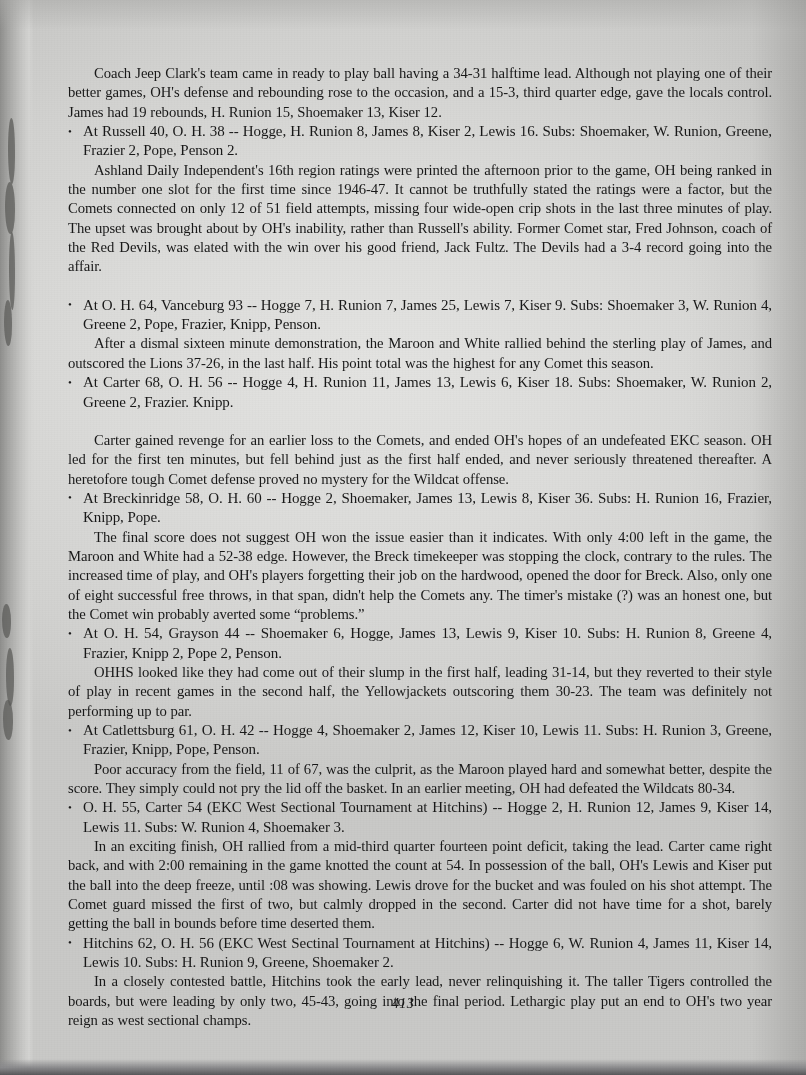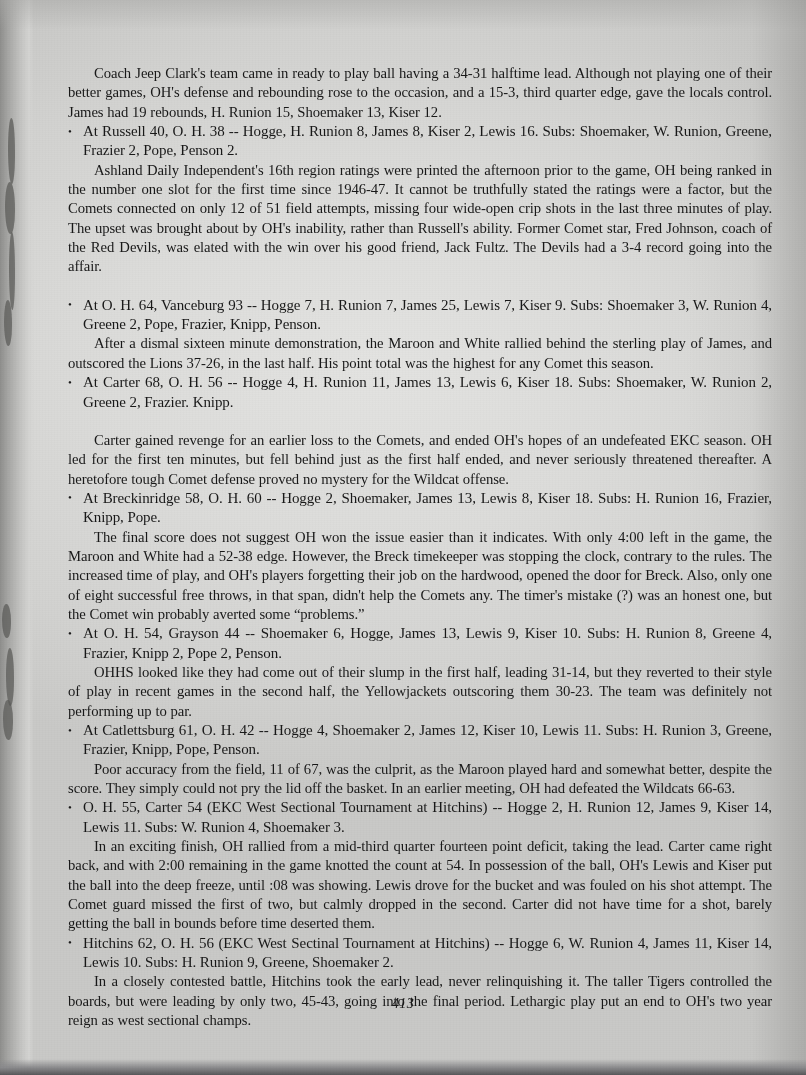--- a/index.html
+++ b/index.html
@@ -150,26 +150,26 @@
   <div id="text-column">
       <p class="para indent">Coach Jeep Clark's team came in ready to play ball having a 34-31 halftime lead.   Although not playing one of their better games, OH's defense and rebounding rose to the occasion, and a 15-3, third quarter edge, gave the locals control.   James had 19 rebounds, H. Runion 15, Shoemaker 13, Kiser 12.</p>
       <p class="entry">At Russell 40, O. H. 38 -- Hogge, H. Runion 8, James 8, Kiser 2, Lewis 16.   Subs: Shoemaker, W. Runion, Greene, Frazier 2, Pope, Penson 2.</p>
       <p class="para indent">Ashland Daily Independent's 16th region ratings were printed the afternoon prior to the game, OH being ranked in the number one slot for the first time since 1946-47.   It cannot be truthfully stated the ratings were a factor, but the Comets connected on only 12 of 51 field attempts, missing four wide-open crip shots in the last three minutes of play.   The upset was brought about by OH's inability, rather than Russell's ability.   Former Comet star, Fred Johnson, coach of the Red Devils, was elated with the win over his good friend, Jack Fultz.   The Devils had a 3-4 record going into the affair.</p>
       <div class="gap-lg"></div>
       <p class="entry">At O. H. 64, Vanceburg 93 -- Hogge 7, H. Runion 7, James 25, Lewis 7, Kiser 9.   Subs: Shoemaker 3, W. Runion 4, Greene 2, Pope, Frazier, Knipp, Penson.</p>
       <p class="para indent">After a dismal sixteen minute demonstration, the Maroon and White rallied behind the sterling play of James, and outscored the Lions 37-26, in the last half.   His point total was the highest for any Comet this season.</p>
       <p class="entry">At Carter 68, O. H. 56 -- Hogge 4, H. Runion 11, James 13, Lewis 6, Kiser 18.   Subs: Shoemaker, W. Runion 2, Greene 2, Frazier. Knipp.</p>
       <div class="gap-lg"></div>
       <p class="para indent">Carter gained revenge for an earlier loss to the Comets, and ended OH's hopes of an undefeated EKC season.   OH led for the first ten minutes, but fell behind just as the first half ended, and never seriously threatened thereafter.   A heretofore tough Comet defense proved no mystery for the Wildcat offense.</p>
-      <p class="entry">At Breckinridge 58, O. H. 60 -- Hogge 2, Shoemaker, James 13, Lewis 8, Kiser 18.   Subs: H. Runion 16, Frazier, Knipp, Pope.</p>
+      <p class="entry">At Breckinridge 58, O. H. 60 -- Hogge 2, Shoemaker, James 13, Lewis 8, Kiser 36.   Subs: H. Runion 16, Frazier, Knipp, Pope.</p>
       <p class="para indent">The final score does not suggest OH won the issue easier than it indicates.   With only 4:00 left in the game, the Maroon and White had a 52-38 edge.   However, the Breck timekeeper was stopping the clock, contrary to the rules.   The increased time of play, and OH's players forgetting their job on the hardwood, opened the door for Breck.   Also, only one of eight successful free throws, in that span, didn't help the Comets any.   The timer's mistake (?) was an honest one, but the Comet win probably averted some “problems.”</p>
       <p class="entry">At O. H. 54, Grayson 44 -- Shoemaker 6, Hogge, James 13, Lewis 9, Kiser 10.   Subs: H. Runion 8, Greene 4, Frazier, Knipp 2, Pope 2, Penson.</p>
       <p class="para indent">OHHS looked like they had come out of their slump in the first half, leading 31-14, but they reverted to their style of play in recent games in the second half, the Yellowjackets outscoring them 30-23.   The team was definitely not performing up to par.</p>
       <p class="entry">At Catlettsburg 61, O. H. 42 -- Hogge 4, Shoemaker 2, James 12, Kiser 10, Lewis 11.   Subs: H. Runion 3, Greene, Frazier, Knipp, Pope, Penson.</p>
-      <p class="para indent">Poor accuracy from the field, 11 of 67, was the culprit, as the Maroon played hard and somewhat better, despite the score.   They simply could not pry the lid off the basket.   In an earlier meeting, OH had defeated the Wildcats 66-63.</p>
+      <p class="para indent">Poor accuracy from the field, 11 of 67, was the culprit, as the Maroon played hard and somewhat better, despite the score.   They simply could not pry the lid off the basket.   In an earlier meeting, OH had defeated the Wildcats 80-34.</p>
       <p class="entry">O. H. 55, Carter 54 (EKC West Sectional Tournament at Hitchins) -- Hogge 2, H. Runion 12, James 9, Kiser 14, Lewis 11.   Subs: W. Runion 4, Shoemaker 3.</p>
       <p class="para indent">In an exciting finish, OH rallied from a mid-third quarter fourteen point deficit, taking the lead.   Carter came right back, and with 2:00 remaining in the game knotted the count at 54.   In possession of the ball, OH's Lewis and Kiser put the ball into the deep freeze, until :08 was showing.   Lewis drove for the bucket and was fouled on his shot attempt.   The Comet guard missed the first of two, but calmly dropped in the second.  Carter did not have time for a shot, barely getting the ball in bounds before time deserted them.</p>
       <p class="entry">Hitchins 62, O. H. 56 (EKC West Sectinal Tournament at Hitchins) -- Hogge 6, W. Runion 4, James 11, Kiser 14, Lewis 10.   Subs: H. Runion 9, Greene, Shoemaker 2.</p>
       <p class="para indent">In a closely contested battle, Hitchins took the early lead, never relinquishing it.   The taller Tigers controlled the boards, but were leading by only two, 45-43, going into the final period.   Lethargic play put an end to OH's two year reign as west sectional champs.</p>
     </div>
 
   <div id="page-number">413</div>
 
   <div id="bottom-shadow"></div>
   <div id="grain"></div>

